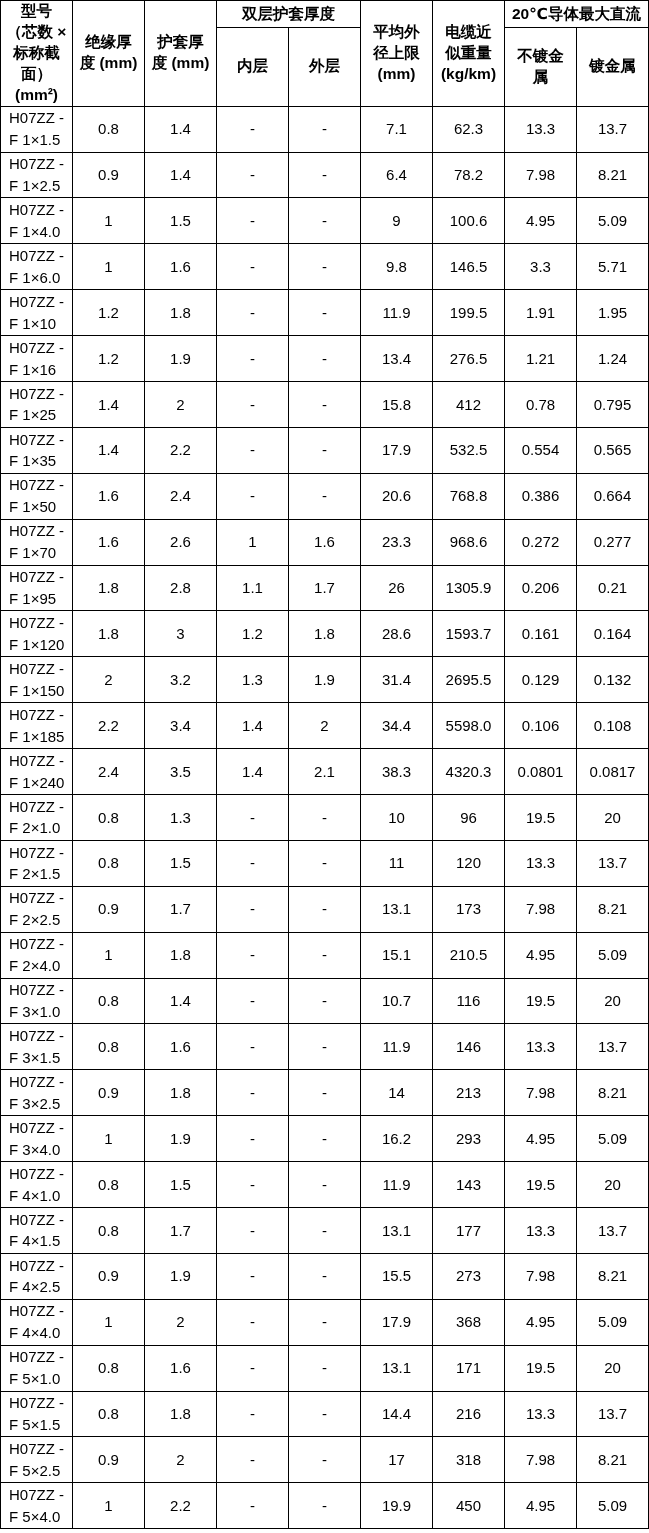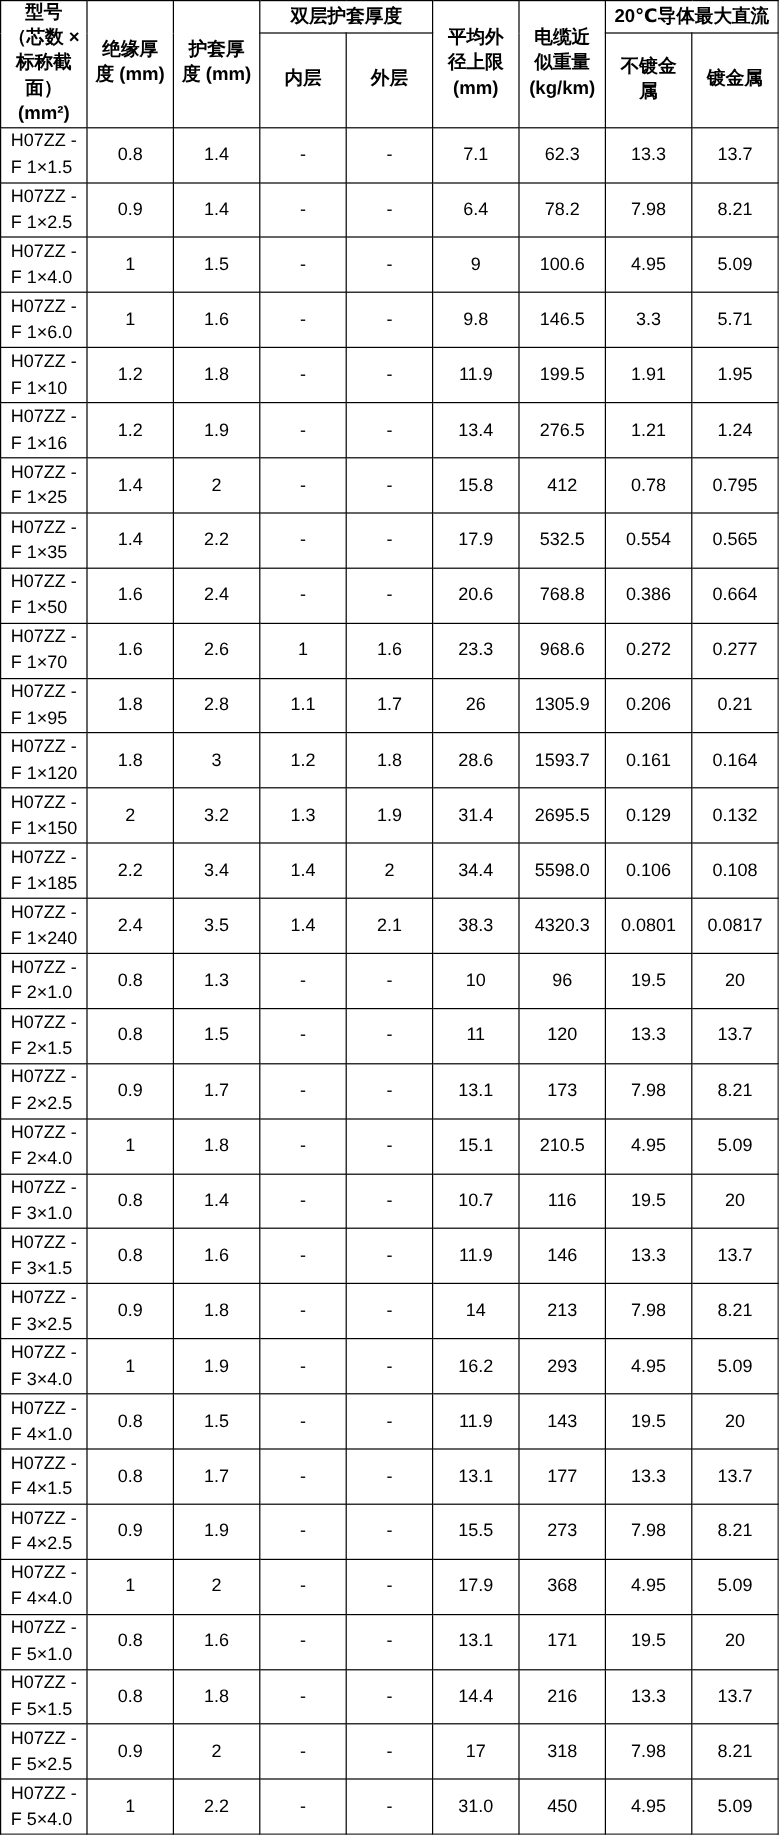--- a/index.html
+++ b/index.html
@@ -452,19 +452,19 @@
         <td>7.98</td>
         <td>8.21</td>
       </tr>
       <tr>
         <td class="model">H07ZZ -
 F 5×4.0</td>
         <td>1</td>
         <td>2.2</td>
         <td>-</td>
         <td>-</td>
-        <td>31.0</td>
+        <td>19.9</td>
         <td>450</td>
         <td>4.95</td>
         <td>5.09</td>
       </tr>
     </tbody>
 </table>
 
 </body></html>

